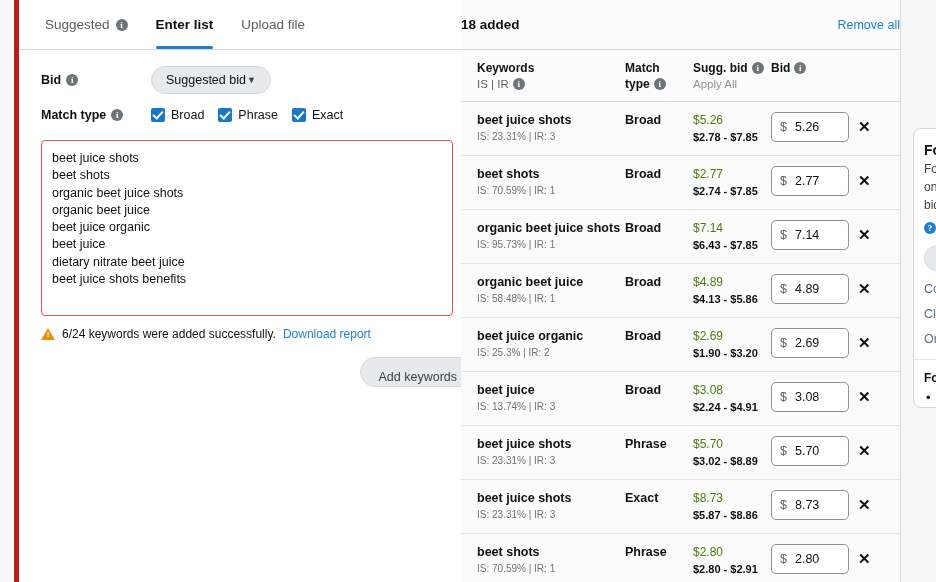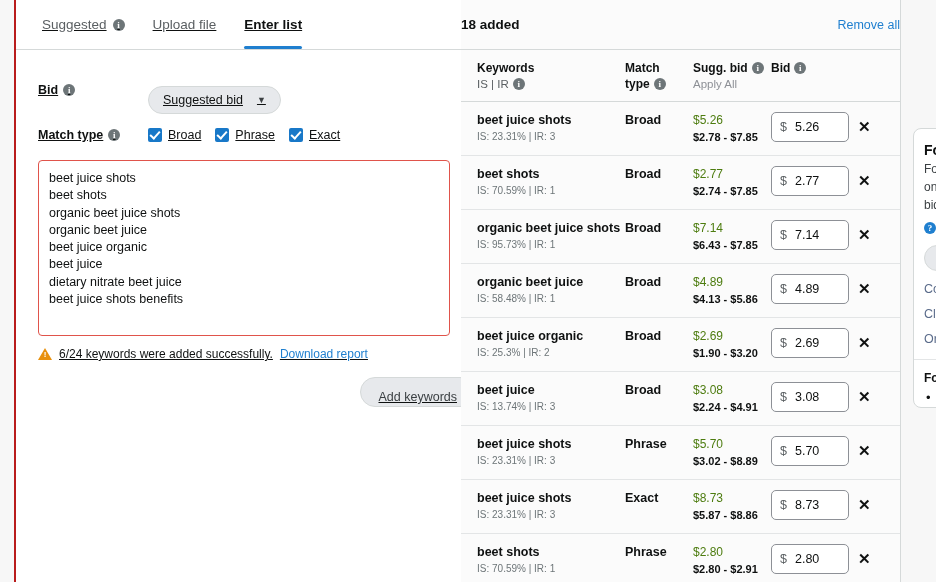--- a/index.html
+++ b/index.html
@@ -11,23 +11,22 @@
     color: #0f1111;
     -webkit-font-smoothing: antialiased;
   }
   #root { position: relative; width: 936px; height: 582px; }
 
   
   .left-panel {
     position: absolute;
     left: 14px; top: 0; width: 484px; height: 582px;
     background: #ffffff;
-    border-left: 2px solid #b91c1c;
+    border-left: 5px solid #b91c1c;
     border-right: 1px solid #d5d9d9;
-    text-decoration: underline;
   }
   .tabstrip {
     height: 50px;
     border-bottom: 1px solid #d5d9d9;
     display: flex; align-items: center;
     padding: 0 12px;
     gap: 0px;
   }
   .tab {
     position: relative;
@@ -63,24 +62,23 @@
   .form-label {
     width: 110px; font-size: 12.5px; font-weight: bold;
     display: flex; align-items: center; gap: 5px;
   }
   .dropdown {
     background: #e7e9ec;
     border: 1px solid #d5d9d9;
     border-radius: 17px;
     height: 28px;
     padding: 8px 14px;
-    display: inline-flex; align-items: center; gap: 14px;
+    display: inline-flex; align-items: center; gap: 1px;
     font-size: 12.5px; color: #0f1111;
     cursor: pointer;
-    margin-top: 20px;
   }
   .caret { font-size: 9px; color: #3c4043; }
 
   .checks { display: flex; align-items: center; gap: 14px; }
   .check-item { display: flex; align-items: center; gap: 6px; font-size: 12.5px; cursor: pointer; }
   .cbox {
     width: 14px; height: 14px; border-radius: 2px;
     background: #1878c8; position: relative; flex: 0 0 auto;
   }
   .cbox::after {
@@ -235,25 +233,25 @@
 
 <div id="root">
 
   <div class="left-panel">
 
     <div class="tabstrip">
       <div class="tab">
         <span>Suggested</span>
         <i class="info-i">i</i>
       </div>
+      <div class="tab active">
+        <span>Enter list</span>
+      </div>
       <div class="tab">
         <span>Upload file</span>
-      </div>
-      <div class="tab active">
-        <span>Enter list</span>
       </div>
     </div>
 
     <div class="form-area">
 
       <div class="form-row">
         <div class="form-label">
           <span>Bid</span>
           <i class="info-i">i</i>
         </div>

